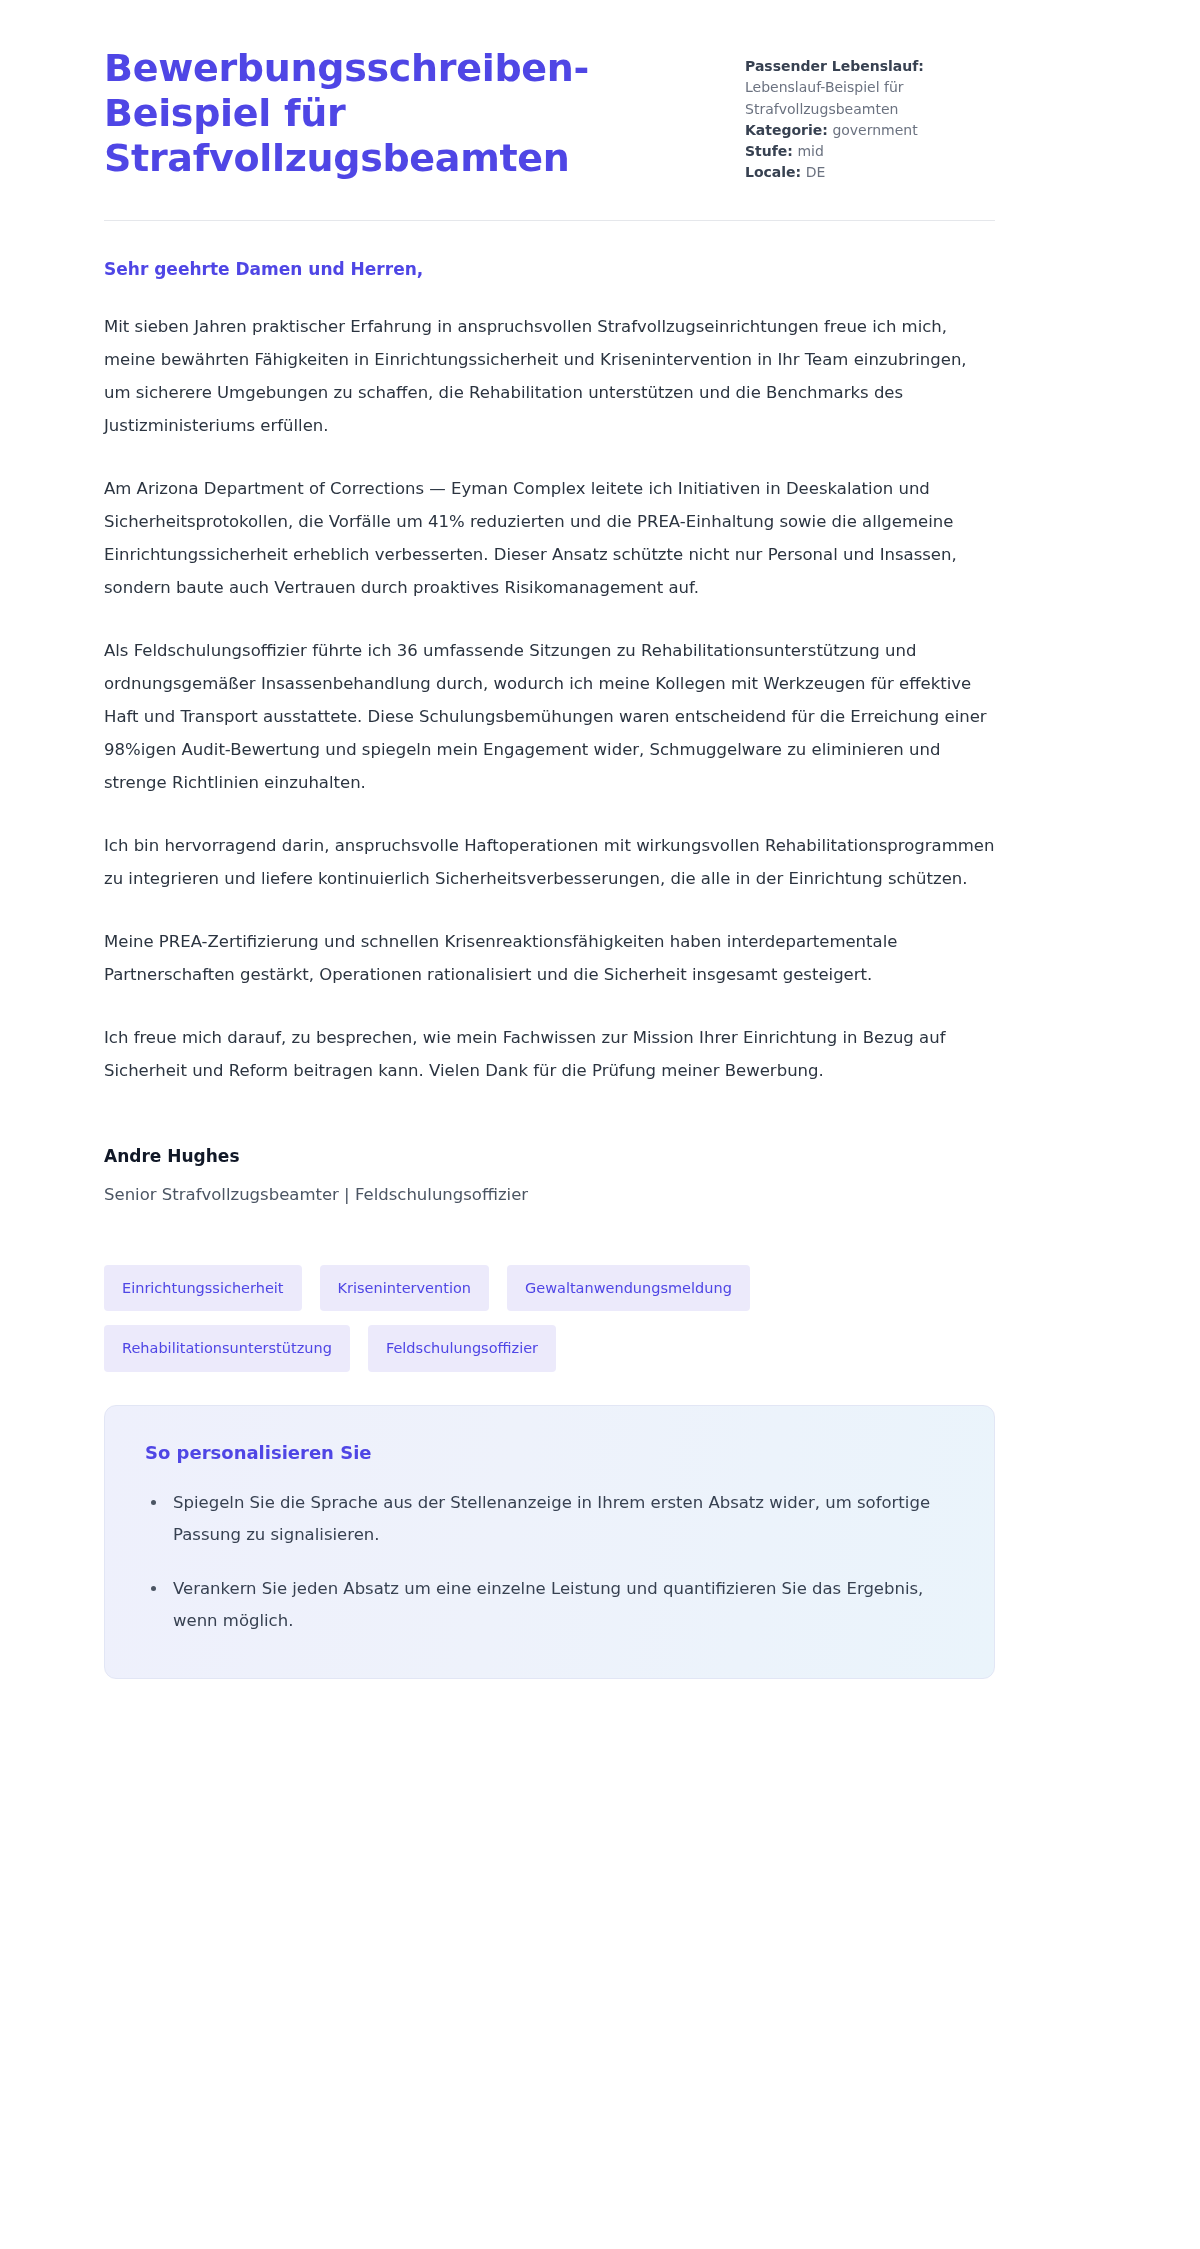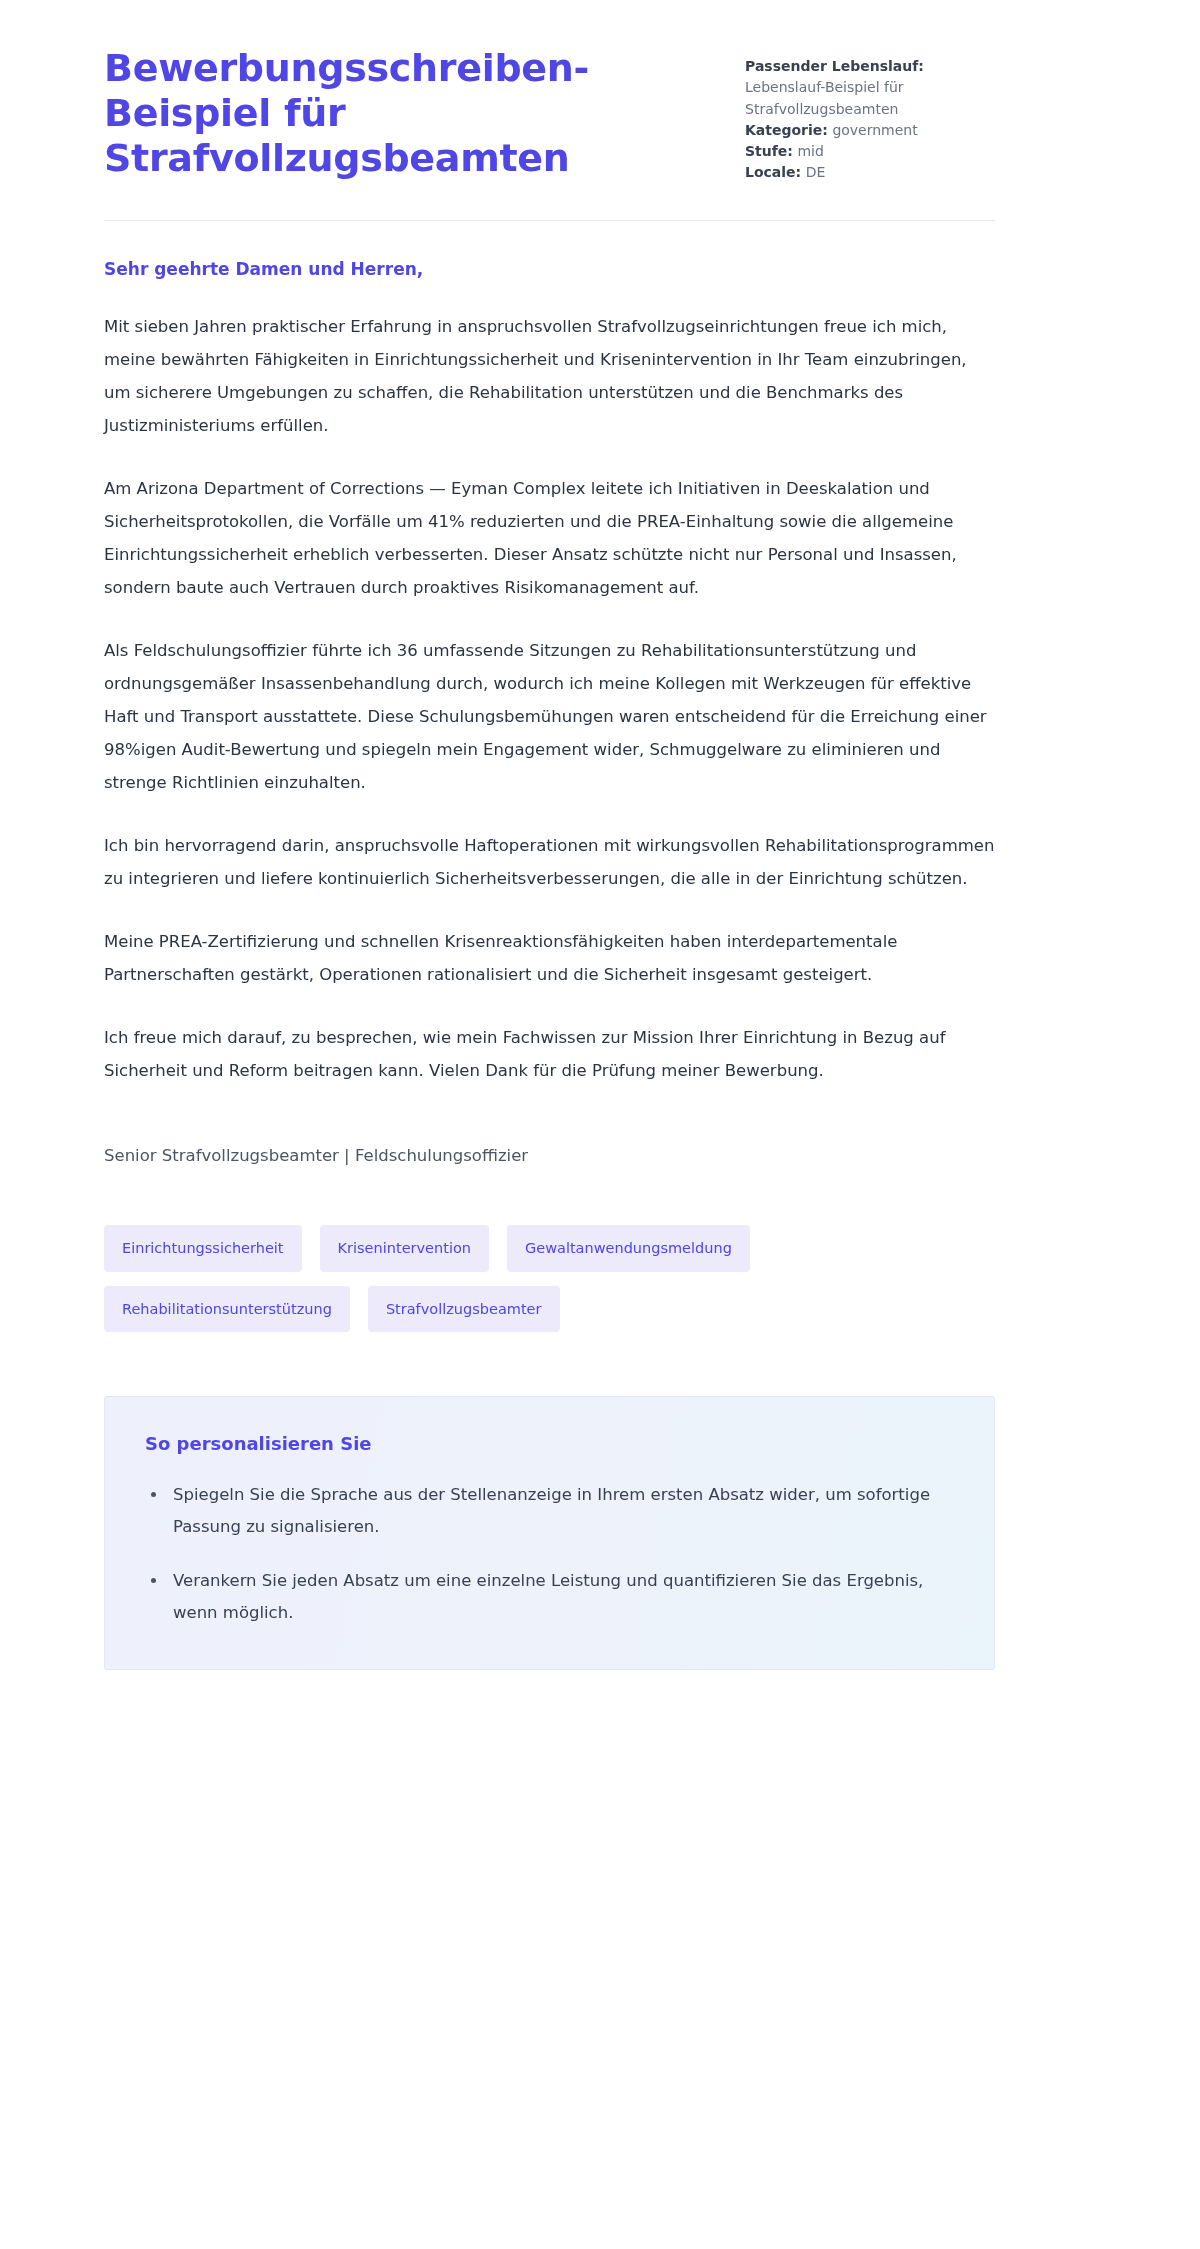--- a/index.html
+++ b/index.html
@@ -118,25 +118,25 @@
     color: #4f46e5;
     font-size: 14.5px;
     line-height: 1;
     padding: 16px 18px;
     border-radius: 4px;
     white-space: nowrap;
   }
 
   
   .tips-panel {
-    margin-top: 64px;
+    margin-top: 33px;
     margin-bottom: 60px;
     background: linear-gradient(100deg, #eef0fc 0%, #eef2fb 45%, #eaf4fb 100%);
     border: 1px solid #e2e6f5;
-    border-radius: 3px;
+    border-radius: 12px;
     padding: 34px 40px 40px 40px;
     max-width: 1000px;
   }
   .tips-title {
     margin: 0 0 22px 0;
     font-size: 18px;
     font-weight: 700;
     color: #4f46e5;
     line-height: 1.4;
   }
@@ -202,29 +202,30 @@
 
     <p class="body-para">Mit sieben Jahren praktischer Erfahrung in anspruchsvollen Strafvollzugseinrichtungen freue ich mich, meine bewährten Fähigkeiten in Einrichtungssicherheit und Krisenintervention in Ihr Team einzubringen, um sicherere Umgebungen zu schaffen, die Rehabilitation unterstützen und die Benchmarks des Justizministeriums erfüllen.</p>
     <p class="body-para">Am Arizona Department of Corrections — Eyman Complex leitete ich Initiativen in Deeskalation und Sicherheitsprotokollen, die Vorfälle um 41% reduzierten und die PREA-Einhaltung sowie die allgemeine Einrichtungssicherheit erheblich verbesserten. Dieser Ansatz schützte nicht nur Personal und Insassen, sondern baute auch Vertrauen durch proaktives Risikomanagement auf.</p>
     <p class="body-para">Als Feldschulungsoffizier führte ich 36 umfassende Sitzungen zu Rehabilitationsunterstützung und ordnungsgemäßer Insassenbehandlung durch, wodurch ich meine Kollegen mit Werkzeugen für effektive Haft und Transport ausstattete. Diese Schulungsbemühungen waren entscheidend für die Erreichung einer 98%igen Audit-Bewertung und spiegeln mein Engagement wider, Schmuggelware zu eliminieren und strenge Richtlinien einzuhalten.</p>
     <p class="body-para">Ich bin hervorragend darin, anspruchsvolle Haftoperationen mit wirkungsvollen Rehabilitationsprogrammen zu integrieren und liefere kontinuierlich Sicherheitsverbesserungen, die alle in der Einrichtung schützen.</p>
     <p class="body-para">Meine PREA-Zertifizierung und schnellen Krisenreaktionsfähigkeiten haben interdepartementale Partnerschaften gestärkt, Operationen rationalisiert und die Sicherheit insgesamt gesteigert.</p>
     <p class="body-para">Ich freue mich darauf, zu besprechen, wie mein Fachwissen zur Mission Ihrer Einrichtung in Bezug auf Sicherheit und Reform beitragen kann. Vielen Dank für die Prüfung meiner Bewerbung.</p>
   </section>
 
   <section class="signature">
+    <p class="sign-name">Andre Hughes</p>
     <p class="sign-title">Senior Strafvollzugsbeamter | Feldschulungsoffizier</p>
   </section>
 
   <section class="tags">
     <span class="tag">Einrichtungssicherheit</span>
     <span class="tag">Krisenintervention</span>
     <span class="tag">Gewaltanwendungsmeldung</span>
     <span class="tag">Rehabilitationsunterstützung</span>
-    <span class="tag">Strafvollzugsbeamter</span>
+    <span class="tag">Feldschulungsoffizier</span>
   </section>
 
   <section class="tips-panel">
     <h2 class="tips-title">So personalisieren Sie</h2>
     <ul class="tips-list">
       <li>
         <span class="bullet"></span>
         <span>Spiegeln Sie die Sprache aus der Stellenanzeige in Ihrem ersten Absatz wider, um sofortige Passung zu signalisieren.</span>
       </li>
       <li>

